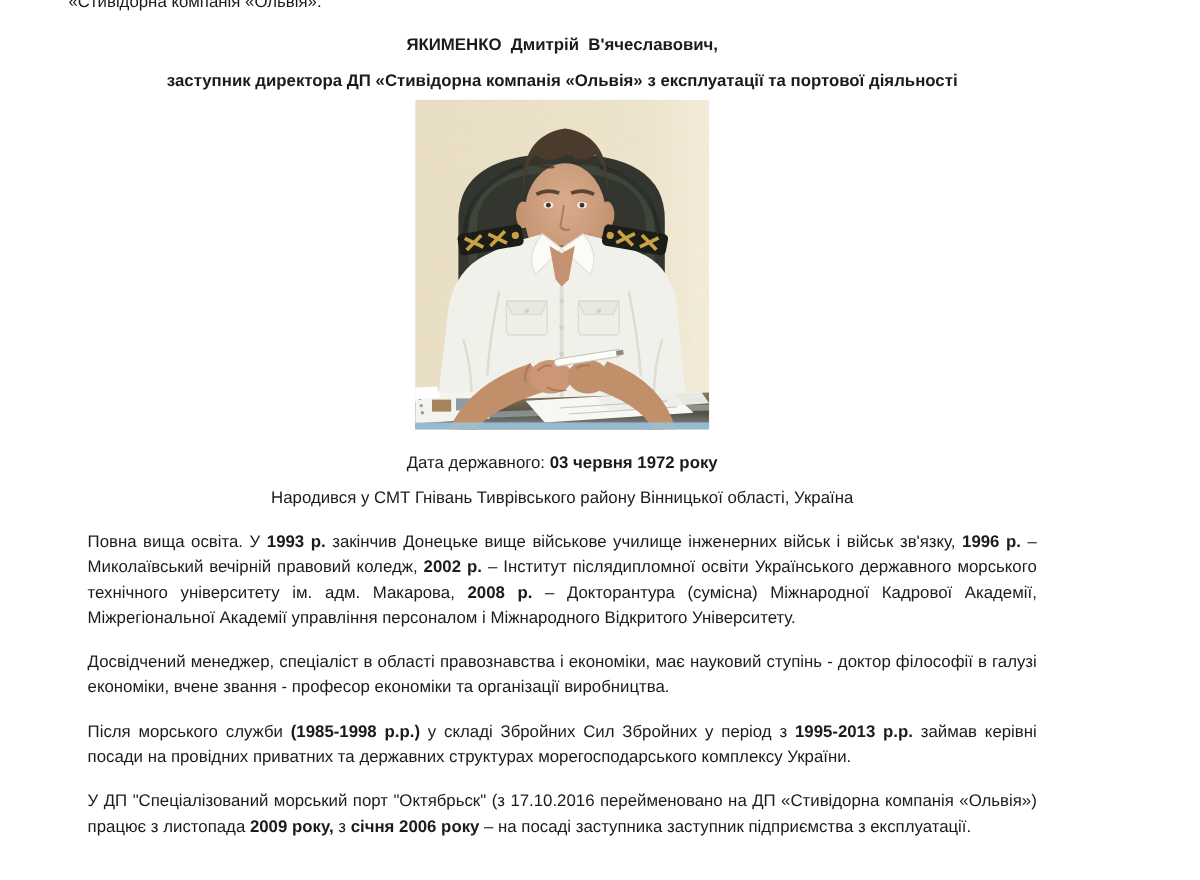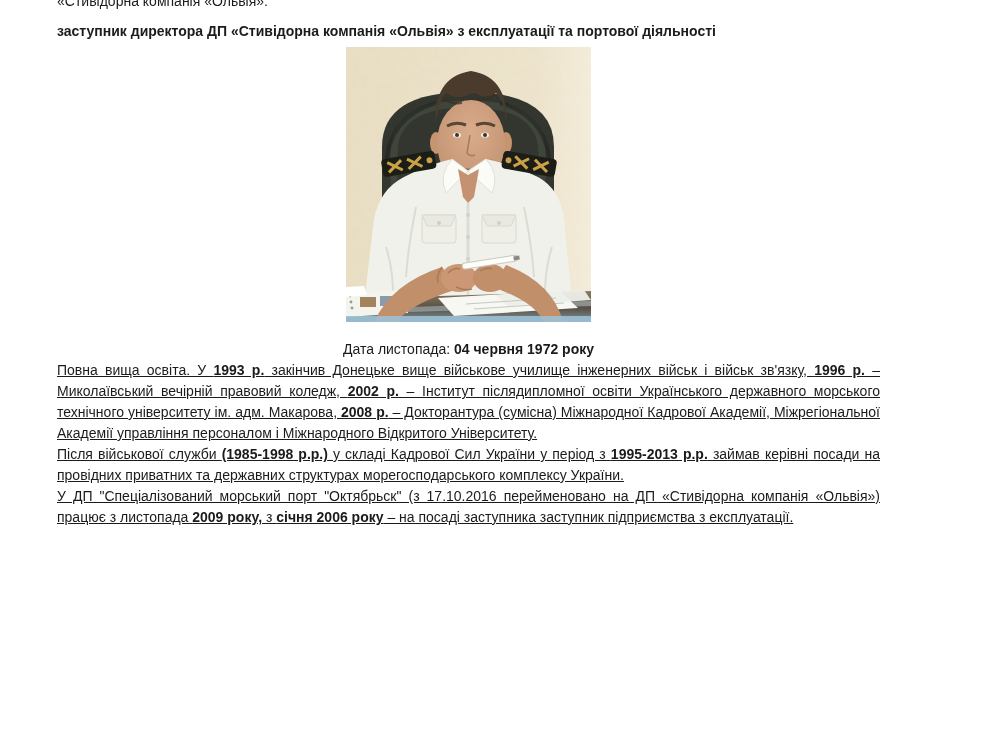--- a/index.html
+++ b/index.html
@@ -28,53 +28,54 @@
     font-size: 14px;
     font-weight: bold;
     text-align: center;
     margin: 15px 0 0 0;
     line-height: 21px;
     white-space: pre-wrap;
   }
   .title-heading {
     font-size: 14px;
     font-weight: bold;
+    text-align: center;
     margin: 9px 0 0 0;
     line-height: 21px;
   }
   .photo-wrap {
     width: 245px;
     height: 275px;
     margin: 5px auto 0 auto;
   }
   .photo-wrap svg { display: block; }
   .center-line {
     text-align: center;
     margin: 17px 0 0 0;
   }
   .center-line.born { margin-top: 8px; }
   p.body-par {
     text-align: justify;
-    margin: 0;
-    text-decoration: underline;
+    margin: 16px;
   }
   .par-1 { margin-top: 16px; }
   .par-2 { margin-top: 3px; }
   .par-3 { margin-top: 7px; }
   .par-4 { margin-top: 10px; }
   .name-heading.second { margin-top: 39px; }
   b { font-weight: bold; }
 </style>
 </head>
 <body>
 
 <div class="doc">
 
   <p class="cut-line">«Стивідорна компанія «Ольвія».</p>
 
+  <h1 class="name-heading">ЯКИМЕНКО  Дмитрій  В'ячеславович,</h1>
 
   <h2 class="title-heading">заступник директора ДП «Стивідорна компанія «Ольвія» з експлуатації та портової діяльності</h2>
 
   <div class="photo-wrap" role="img" aria-label="Чоловік у білій морській формі з чорно-золотими погонами сидить у чорному шкіряному кріслі за столом з документами, тримає ручку">
     <svg viewBox="0 0 245 275" width="245" height="275">
       <defs>
         <linearGradient id="wallg" x1="0" y1="0" x2="1" y2="0">
           <stop offset="0" stop-color="#e7dcc0"></stop>
           <stop offset="0.78" stop-color="#ece2ca"></stop>
           <stop offset="1" stop-color="#f2ebd8"></stop>
@@ -177,24 +178,26 @@
 
       <g transform="rotate(-9 145 216)">
         <rect x="116" y="212" width="56" height="6" rx="3" fill="#fdfdfa" stroke="#c9c9bf" stroke-width="1"></rect>
         <rect x="168" y="213" width="6" height="4" fill="#8b8b83"></rect>
       </g>
 
       <rect x="0" y="269" width="245" height="6" fill="#9cc3d8" opacity="0.85"></rect>
     </svg>
   </div>
 
-  <p class="center-line"><span>Дата листопада: </span><b>04 червня 1972 року</b></p>
-
+  <p class="center-line"><span>Дата державного: </span><b>03 червня 1972 року</b></p>
+
+  <p class="center-line born">Народився у СМТ Гнівань Тиврівського району Вінницької області, Україна</p>
 
   <p class="body-par par-1"><span>Повна вища освіта. У </span><b>1993 р.</b><span> закінчив  Донецьке вище військове училище інженерних військ і військ зв'язку, </span><b>1996 р.</b><span> – Миколаївський вечірній правовий коледж, </span><b>2002 р.</b><span> – Інститут післядипломної освіти Українського державного морського технічного університету ім. адм. Макарова, </span><b>2008 р.</b><span> – Докторантура (сумісна) Міжнародної Кадрової Академії, Міжрегіональної Академії управління персоналом і Міжнародного Відкритого Університету.</span></p>
 
-
-  <p class="body-par par-3"><span>Після військової служби </span><b>(1985-1998 р.р.)</b><span> у складі Кадрової Сил України у період з </span><b>1995-2013 р.р.</b><span> займав керівні посади на провідних приватних та державних структурах морегосподарського комплексу України.</span></p>
+  <p class="body-par par-2"><span>Досвідчений менеджер, спеціаліст в області правознавства і економіки, має науковий ступінь - доктор філософії в галузі економіки, вчене звання - професор економіки та організації виробництва.</span></p>
+
+  <p class="body-par par-3"><span>Після морського служби </span><b>(1985-1998 р.р.)</b><span> у складі Збройних Сил Збройних у період з </span><b>1995-2013 р.р.</b><span> займав керівні посади на провідних приватних та державних структурах морегосподарського комплексу України.</span></p>
 
   <p class="body-par par-4"><span>У ДП "Спеціалізований морський порт "Октябрьск" (з 17.10.2016 перейменовано на ДП «Стивідорна компанія «Ольвія») працює з листопада </span><b>2009 року,</b><span> з </span><b>січня 2006 року</b><span> – на посаді заступника заступник підприємства з експлуатації.</span></p>
 
 
 </div>
 
 </body></html>

